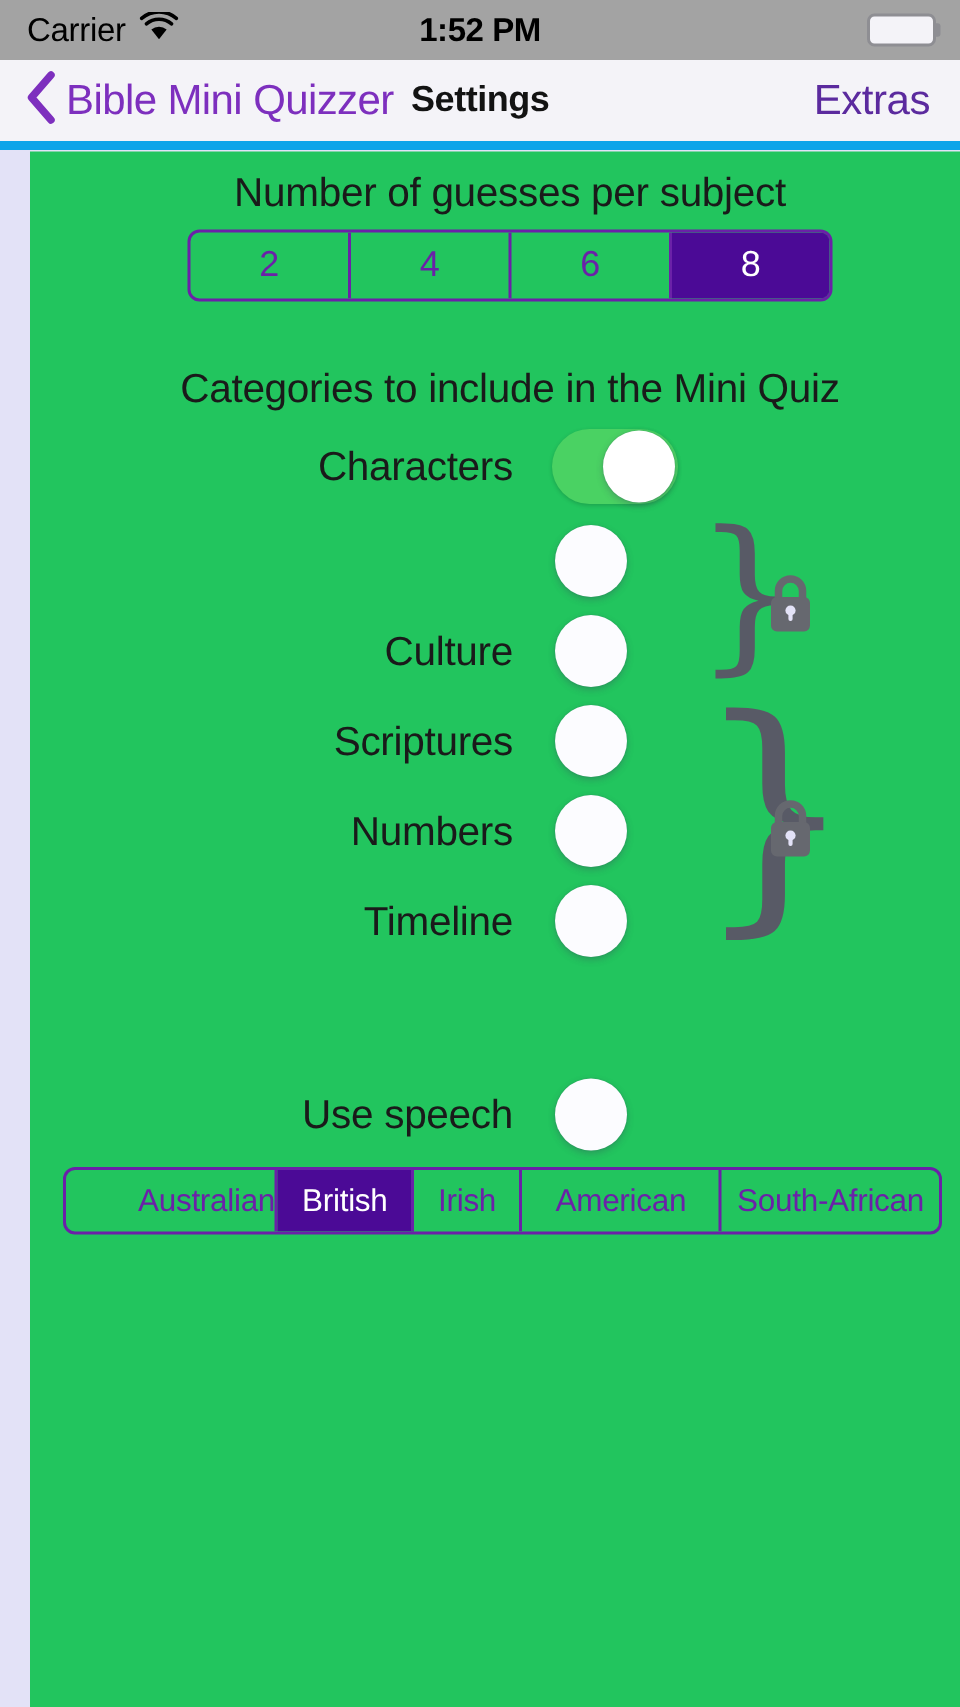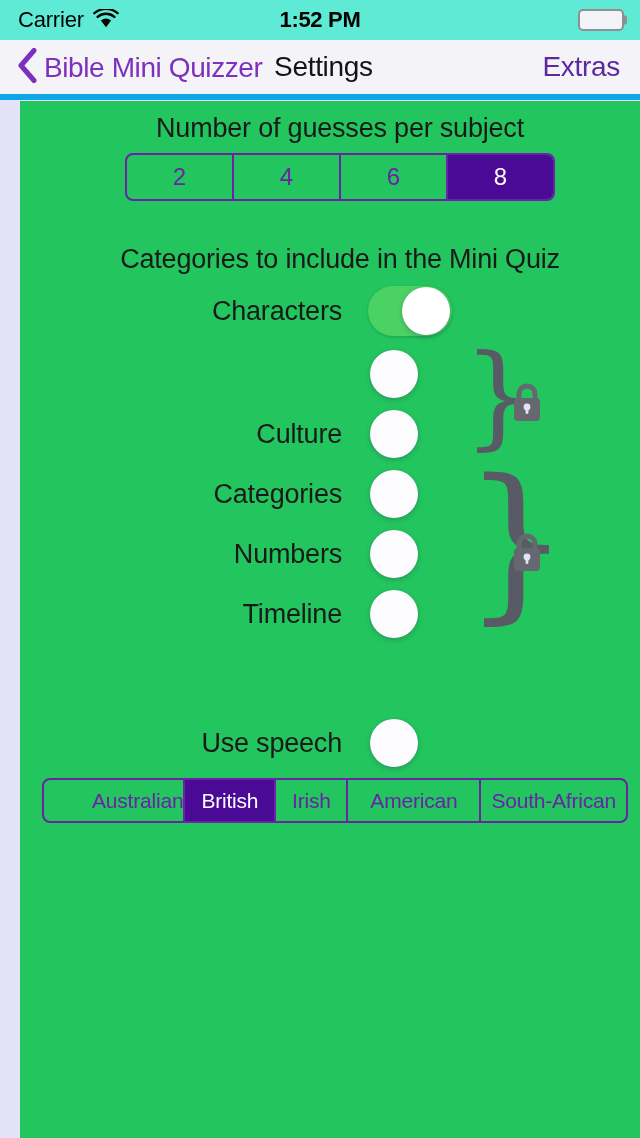--- a/index.html
+++ b/index.html
@@ -16,21 +16,21 @@
     overflow: hidden;
     -webkit-font-smoothing: antialiased;
   }
 
   
   .status-bar {
     position: absolute;
     top: 0; left: 0;
     width: 640px;
     height: 40px;
-    background: #5eead4;
+    background: #a3a3a3;
     display: flex;
     align-items: center;
   }
   .status-left {
     position: absolute;
     left: 18px;
     display: flex;
     align-items: center;
     gap: 9px;
   }
@@ -108,23 +108,24 @@
   .nav-back-label {
     font-size: 28px;
     color: #7d2fbe;
     letter-spacing: -0.4px;
   }
   .nav-title {
     position: absolute;
     left: 274px;
     top: 50%;
     transform: translateY(-50%);
-    font-size: 28px;
+    font-size: 24px;
     color: #131313;
     letter-spacing: -0.3px;
+    font-weight: bold;
   }
   .nav-right {
     position: absolute;
     right: 20px;
     top: 50%;
     transform: translateY(-50%);
     font-size: 28px;
     color: #5b2a9e;
     letter-spacing: -0.3px;
     cursor: pointer;
@@ -352,21 +353,21 @@
   </div>
 
   <div class="cat-row" style="top:303px">
     <span class="cat-label">Culture</span>
     <span class="toggle off">
         <span class="knob"></span>
       </span>
   </div>
 
   <div class="cat-row" style="top:363px">
-    <span class="cat-label">Categories</span>
+    <span class="cat-label">Scriptures</span>
     <span class="toggle off">
         <span class="knob"></span>
       </span>
   </div>
 
   <div class="cat-row" style="top:423px">
     <span class="cat-label">Numbers</span>
     <span class="toggle off">
         <span class="knob"></span>
       </span>

